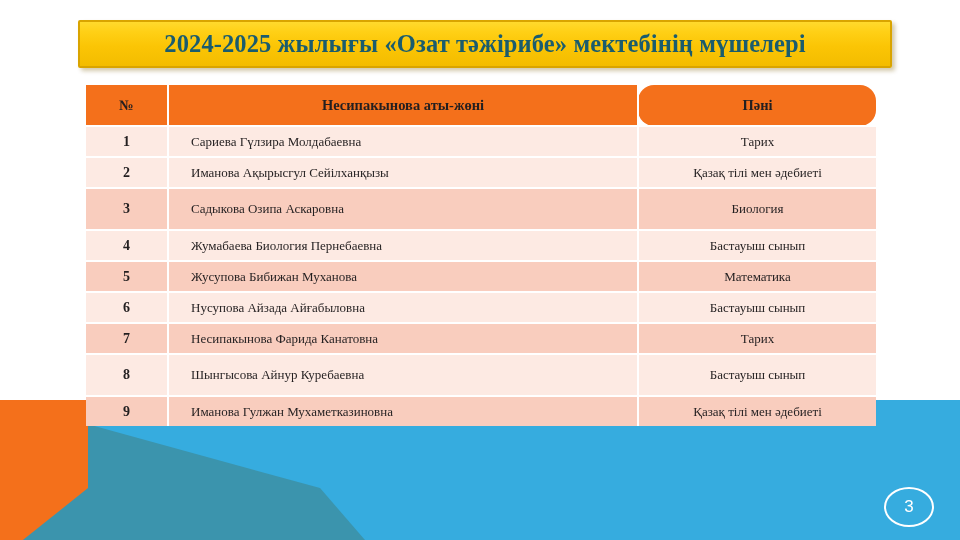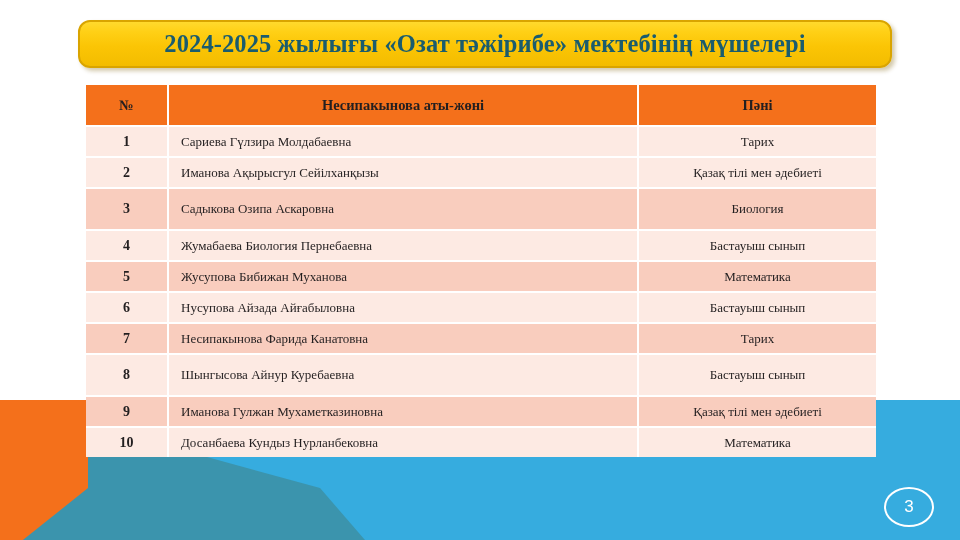--- a/index.html
+++ b/index.html
@@ -74,21 +74,21 @@
 
   
   .title-banner {
     position: absolute;
     left: 78px;
     top: 20px;
     width: 810px;
     height: 44px;
     background: linear-gradient(to bottom, #FFD92E 0%, #FFD016 22%, #FBC505 55%, #F3BC00 100%);
     border: 2px solid #D9A400;
-    border-radius: 12px;
+    border-radius: 2px;
     box-shadow: 3px 3px 4px rgba(120, 90, 0, 0.33);
     display: flex;
     align-items: center;
     justify-content: center;
     z-index: 5;
   }
   .title-text {
     font-family: "Liberation Serif", serif;
     font-weight: bold;
     font-size: 24.5px;
@@ -119,29 +119,29 @@
     color: #231F20;
     font-family: "Liberation Serif", serif;
     font-weight: bold;
     font-size: 14.5px;
     height: 40px;
     text-align: center;
     border-right: 2px solid #FFFFFF;
     border-bottom: 2px solid #FFFFFF;
     padding: 0 6px;
   }
-  table.roster thead th:last-child { border-right: none; }
+  table.roster thead th:last-child { border-right: none; border-radius: 16px; }
 
   table.roster tbody td {
     font-family: "Liberation Serif", serif;
     font-size: 13px;
     color: #231F20;
     border-right: 2px solid #FFFFFF;
     border-bottom: 2px solid #FFFFFF;
-    padding: 0 12px;
+    padding: 0 22px;
     vertical-align: middle;
   }
   table.roster tbody td:last-child { border-right: none; }
   table.roster tbody tr:last-child td { border-bottom: none; }
 
   table.roster tbody td.num {
     text-align: center;
     font-weight: bold;
     font-size: 14px;
     padding: 0;
@@ -245,25 +245,20 @@
         <tr class="band-light h-tall">
           <td class="num">8</td>
           <td class="name">Шынгысова Айнур  Куребаевна</td>
           <td class="subj">Бастауыш  сынып</td>
         </tr>
         <tr class="band-dark h-std">
           <td class="num">9</td>
           <td class="name">Иманова Гулжан  Мухаметказиновна</td>
           <td class="subj">Қазақ тілі мен әдебиеті</td>
         </tr>
-        <tr class="band-light h-std">
-          <td class="num">10</td>
-          <td class="name">Досанбаева Кундыз  Нурланбековна</td>
-          <td class="subj">Математика</td>
-        </tr>
       </tbody>
     </table>
   </div>
 
   <div class="page-badge">
     <span>3</span>
   </div>
 
 </div>
 

